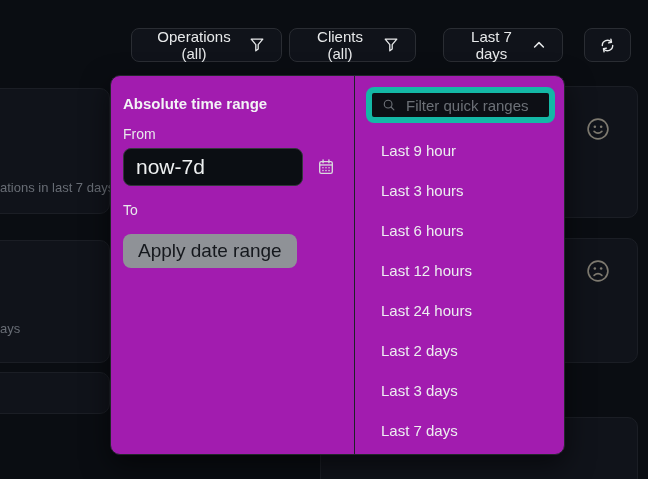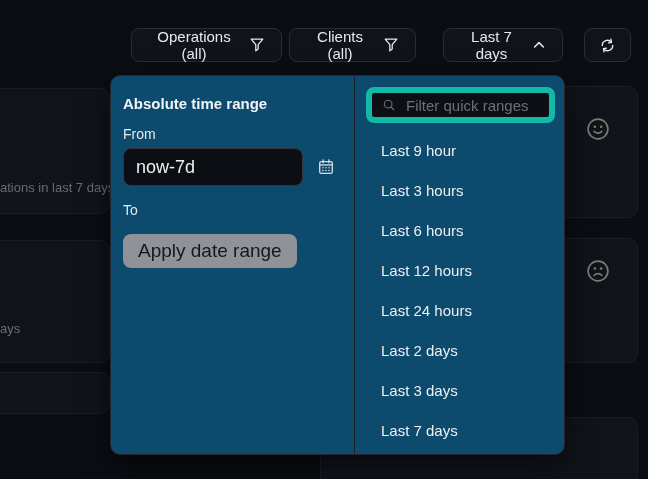--- a/index.html
+++ b/index.html
@@ -23,35 +23,35 @@
     position:absolute; top:28px; height:30px; box-sizing:border-box;
     background:#10131a; border:1px solid #2a2d33; border-radius:8px;
     color:#e7e9ea; font-size:15px; font-family:inherit;
     display:flex; align-items:center; justify-content:center; gap:9px;
     cursor:pointer; padding:16px;
   }
   .tb-btn svg { flex:0 0 auto; }
   
   .panel {
     position:absolute; left:110px; top:75px; width:455px; height:380px;
-    background:#0c4a6e; border:1px solid #23262c; border-radius:10px;
+    background:#a21caf; border:1px solid #23262c; border-radius:10px;
     box-shadow:0 10px 28px rgba(0,0,0,.55);
     display:flex; box-sizing:border-box; z-index:5;
   }
   .panel-left {
     width:244px; box-sizing:border-box; padding:19px 12px 0 12px;
     border-right:1px solid #1e2127; flex:0 0 auto;
   }
   .panel-title { font-size:15px; font-weight:bold; color:#f3f4f6; line-height:17px; }
   .field-label { margin-top:14px; font-size:14px; color:#e8e9eb; line-height:16px; }
   .input-row { display:flex; align-items:center; margin-top:6px; }
   .date-input {
     width:180px; height:38px; box-sizing:border-box;
     background:#0b0e13; border:1px solid #33363c; border-radius:8px;
-    color:#eef0f1; font-size:18px; font-family:inherit; padding:12px 12px; outline:none;
+    color:#eef0f1; font-size:21px; font-family:inherit; padding:12px 12px; outline:none;
   }
   .cal-btn {
     margin-left:14px; background:none; border:none; padding:0;
     color:#d9dbdd; cursor:pointer; display:flex; align-items:center;
   }
   .apply-btn {
     margin-top:16px; height:34px; padding:0 15px;
     background:#8f9297; color:#15181d; font-size:19px; font-family:inherit;
     border:none; border-radius:8px; cursor:pointer;
   }

